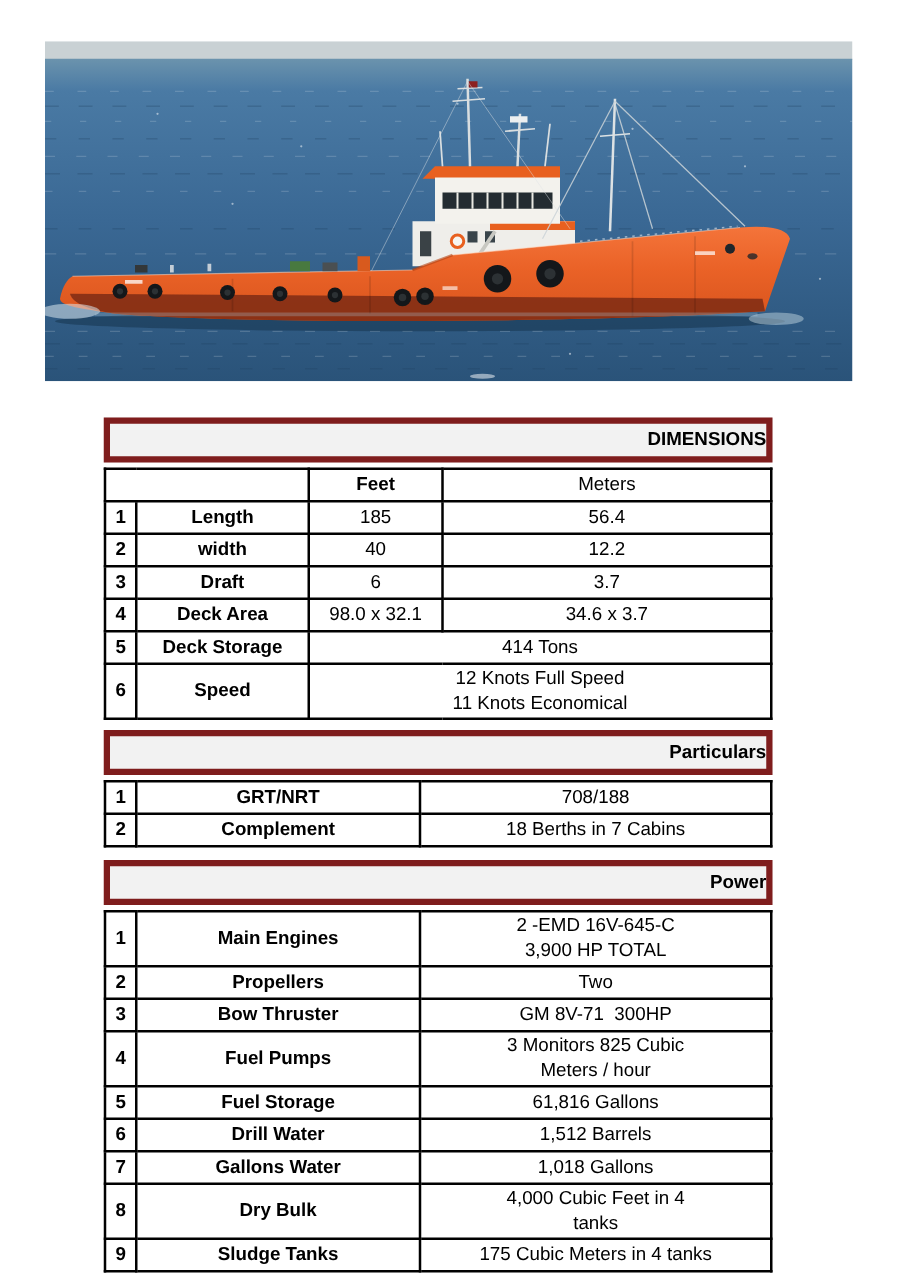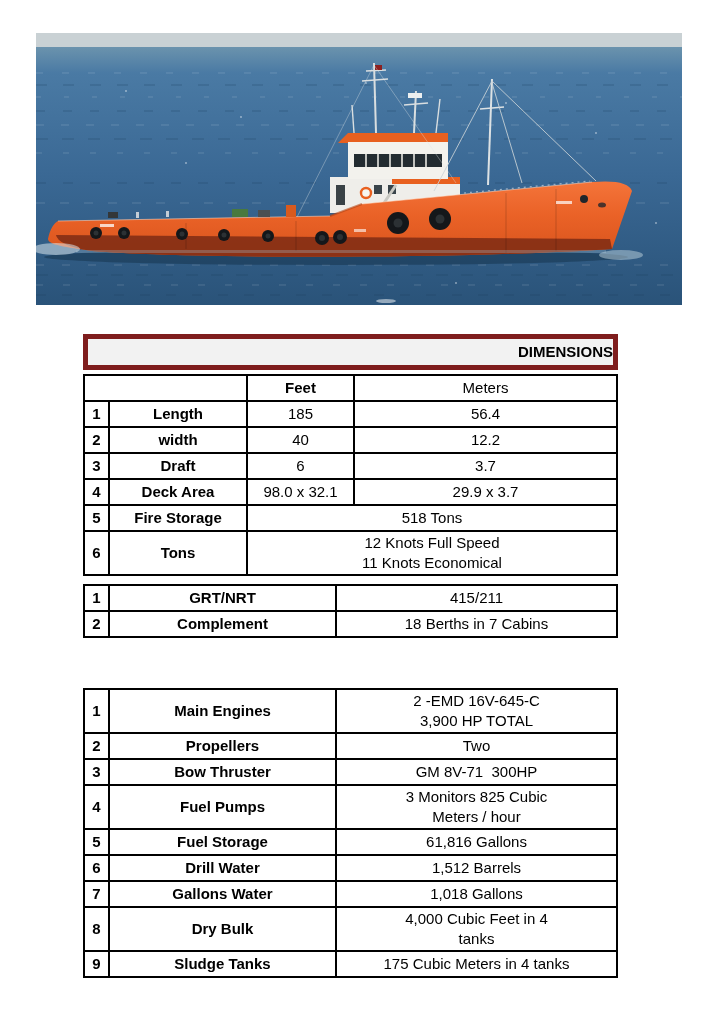--- a/index.html
+++ b/index.html
@@ -238,60 +238,62 @@
           <tr>
             <td class="num">3</td>
             <td class="lbl">Draft</td>
             <td class="val">6</td>
             <td class="val">3.7</td>
           </tr>
           <tr>
             <td class="num">4</td>
             <td class="lbl">Deck Area</td>
             <td class="val">98.0 x 32.1</td>
-            <td class="val">29.9 x 3.7</td>
+            <td class="val">34.6 x 3.7</td>
           </tr>
           <tr>
             <td class="num">5</td>
-            <td class="lbl">Fire Storage</td>
-            <td class="val" colspan="2">518 Tons</td>
+            <td class="lbl">Deck Storage</td>
+            <td class="val" colspan="2">414 Tons</td>
           </tr>
           <tr>
             <td class="num">6</td>
-            <td class="lbl">Tons</td>
+            <td class="lbl">Speed</td>
             <td class="val" colspan="2">12 Knots Full Speed
 11 Knots Economical</td>
           </tr>
         </tbody>
     </table>
   </section>
 
   <section class="sec sec-part">
+    <div class="ttl">Particulars</div>
     <table>
       <colgroup>
           <col style="width:25px">
           <col style="width:227px">
           <col>
         </colgroup>
       <tbody>
           <tr>
             <td class="num">1</td>
             <td class="lbl">GRT/NRT</td>
-            <td class="val">415/211</td>
+            <td class="val">708/188</td>
           </tr>
           <tr>
             <td class="num">2</td>
             <td class="lbl">Complement</td>
             <td class="val">18 Berths in 7 Cabins</td>
           </tr>
         </tbody>
     </table>
   </section>
 
   <section class="sec sec-power">
+    <div class="ttl">Power</div>
     <table>
       <colgroup>
           <col style="width:25px">
           <col style="width:227px">
           <col>
         </colgroup>
       <tbody>
           <tr>
             <td class="num">1</td>
             <td class="lbl">Main Engines</td>

